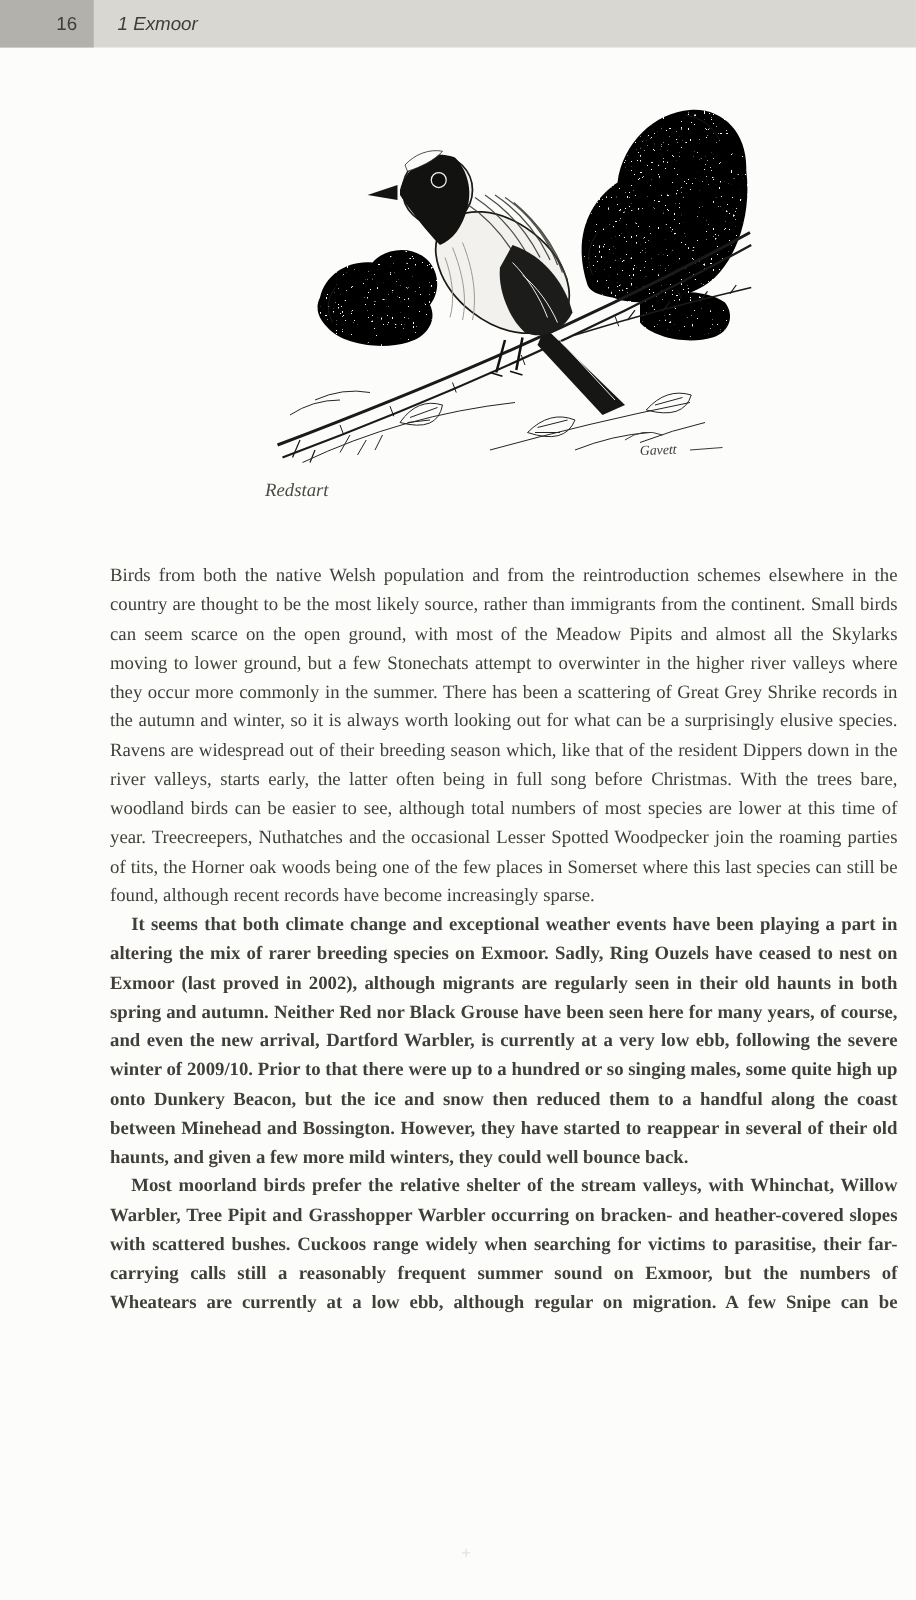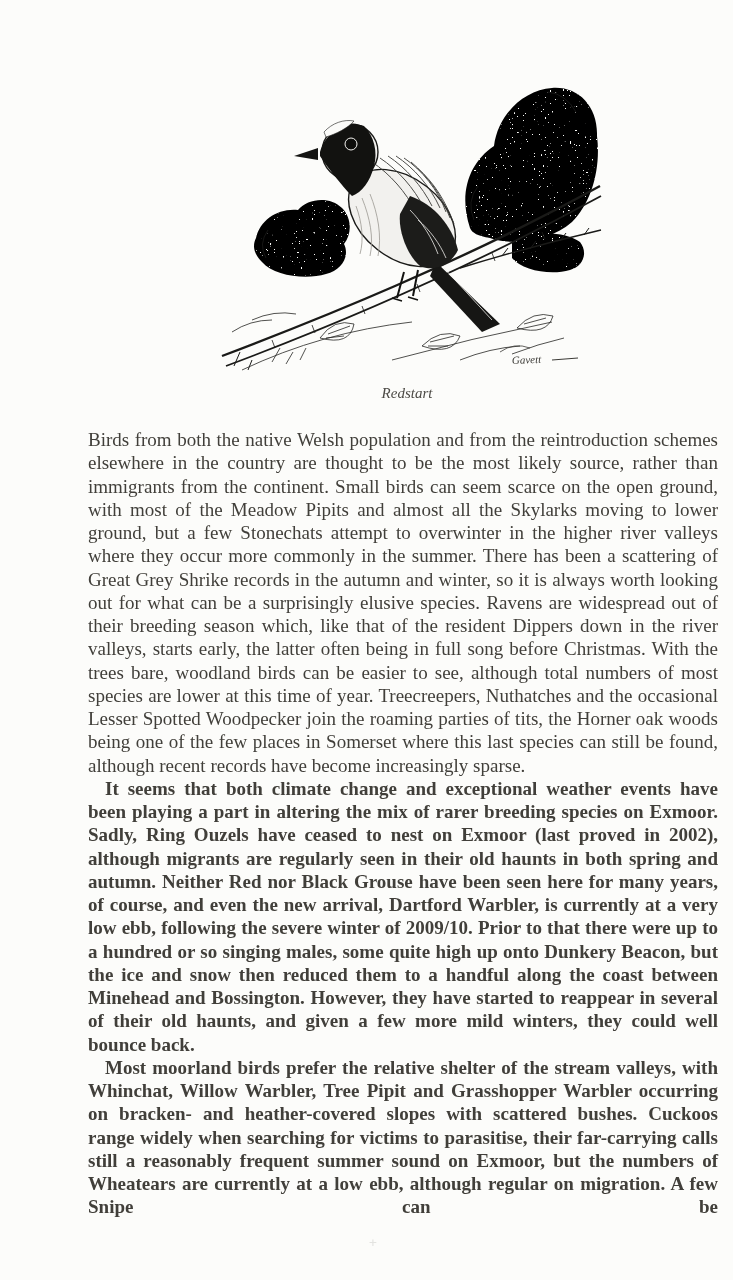--- a/index.html
+++ b/index.html
@@ -16,41 +16,47 @@
   .pagenum-box{
     width:75px;height:38px;background:#b2b1ac;box-sizing:border-box;
     display:flex;align-items:center;justify-content:flex-end;padding-right:13px;
     font-size:15px;letter-spacing:.2px;
   }
   .chapter{font-style:italic;font-size:15px;margin-left:19px;}
   
   figure.illustration{position:absolute;top:70px;left:212px;width:390px;margin:0;}
   figure.illustration svg{display:block;}
   figcaption{
-    text-align:center;font-style:italic;font-size:15px;color:#4c4a45;margin-top:10px;
+    font-style:italic;font-size:15px;color:#4c4a45;margin-top:10px;
   }
   
   main.body-text{
-    position:absolute;top:428px;left:88px;width:630px;
-    font-size:19px;line-height:23.25px;color:#413f3a;
+    position:absolute;top:450px;left:88px;width:630px;
+    font-size:15px;line-height:23.25px;color:#413f3a;
   }
   main.body-text p{margin:0;text-align:justify;hyphens:none;}
   main.body-text p.indent{text-indent:17px;font-weight:bold;}
   main.body-text p.continues{text-align-last:justify;}
   
   .reg-mark{
     position:absolute;left:369px;top:1235px;color:#e3e3e0;
     font-family:"DejaVu Sans Mono",monospace;font-size:13px;
   }
 </style>
 </head>
 <body>
 
 <div class="page">
 
+  <header class="running-header">
+    <div class="pagenum-box">
+      <span>16</span>
+    </div>
+    <div class="chapter">1 Exmoor</div>
+  </header>
 
   <figure class="illustration">
     <svg width="390" height="305" viewBox="0 0 390 305" aria-hidden="true">
       <defs>
         <filter id="stip" x="-5%" y="-5%" width="110%" height="110%">
           <feTurbulence type="fractalNoise" baseFrequency="0.55" numOctaves="2" seed="5" result="n"></feTurbulence>
           <feColorMatrix in="n" type="matrix" values="0 0 0 0 0  0 0 0 0 0  0 0 0 0 0  8 8 8 -13 0"></feColorMatrix>
           <feComposite operator="in" in2="SourceGraphic"></feComposite>
         </filter>
       </defs>

